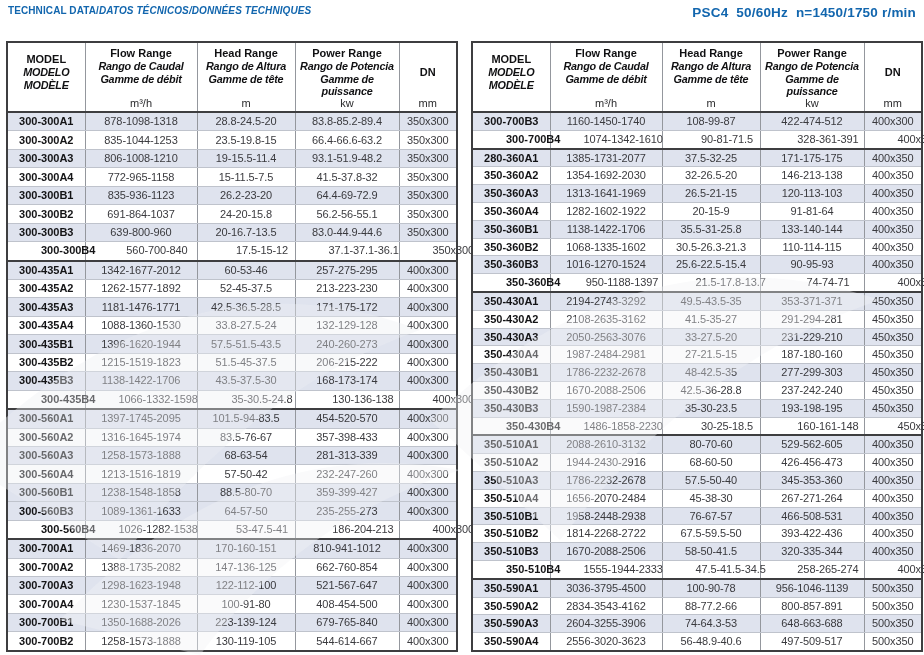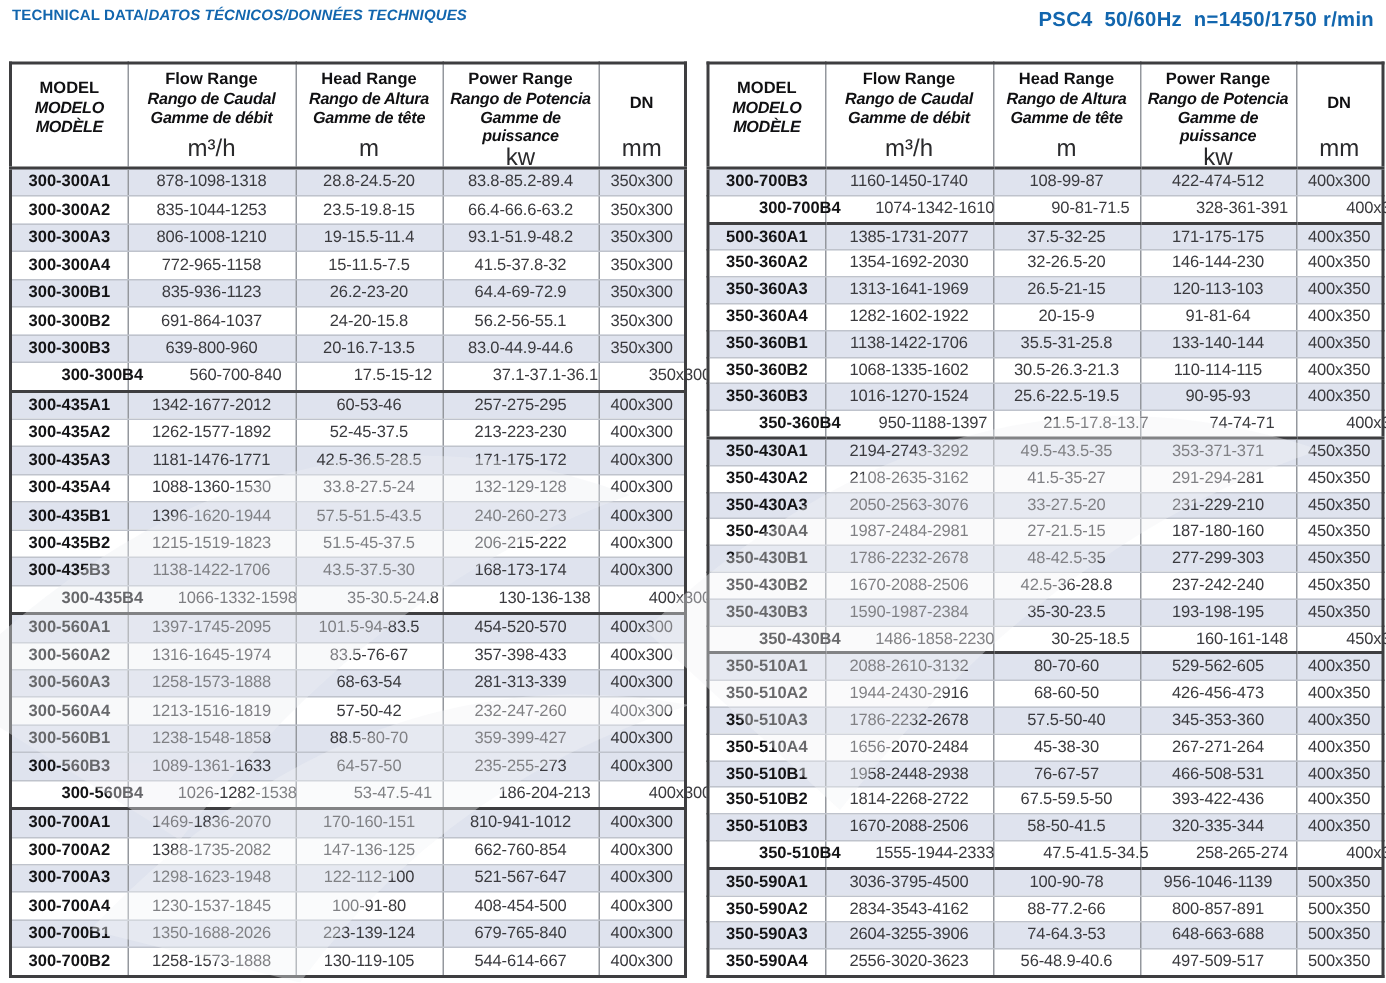--- a/index.html
+++ b/index.html
@@ -48,21 +48,21 @@
     padding:4px 1px 2px 1px;
     height:62px;
   }
   .hwrap{
     display:flex;flex-direction:column;justify-content:space-between;
     height:62px;text-align:center;
   }
   .h-labels{display:flex;flex-direction:column;gap:1px;}
   .h-en{font-weight:bold;font-size:11px;color:#101012;}
   .h-it{font-weight:bold;font-style:italic;font-size:10.8px;color:#101012;letter-spacing:-0.2px;}
-  .h-unit{font-size:16px;font-weight:normal;color:#2a2a2c;min-height:12px;}
+  .h-unit{font-size:11px;font-weight:normal;color:#2a2a2c;min-height:12px;}
   .h-center .h-labels{justify-content:center;flex:1;}
   tbody td{
     border-left:1px solid #94979d;
     border-right:1px solid #94979d;
     border-top:1px solid #bfc3cc;
     border-bottom:1px solid #bfc3cc;
     font-size:11px;
     color:#3a3a3e;
     text-align:center;
     padding:0 1px;
@@ -426,31 +426,31 @@
           <td>400x300</td>
         </tr>
         <tr class="group-end">
           <td class="model">300-700B4</td>
           <td>1074-1342-1610</td>
           <td>90-81-71.5</td>
           <td>328-361-391</td>
           <td>400x300</td>
         </tr>
         <tr class="shaded">
-          <td class="model">500-360A1</td>
+          <td class="model">280-360A1</td>
           <td>1385-1731-2077</td>
           <td>37.5-32-25</td>
           <td>171-175-175</td>
           <td>400x350</td>
         </tr>
         <tr>
           <td class="model">350-360A2</td>
           <td>1354-1692-2030</td>
           <td>32-26.5-20</td>
-          <td>146-144-230</td>
+          <td>146-213-138</td>
           <td>400x350</td>
         </tr>
         <tr class="shaded">
           <td class="model">350-360A3</td>
           <td>1313-1641-1969</td>
           <td>26.5-21-15</td>
           <td>120-113-103</td>
           <td>400x350</td>
         </tr>
         <tr>
@@ -470,21 +470,21 @@
         <tr>
           <td class="model">350-360B2</td>
           <td>1068-1335-1602</td>
           <td>30.5-26.3-21.3</td>
           <td>110-114-115</td>
           <td>400x350</td>
         </tr>
         <tr class="shaded">
           <td class="model">350-360B3</td>
           <td>1016-1270-1524</td>
-          <td>25.6-22.5-19.5</td>
+          <td>25.6-22.5-15.4</td>
           <td>90-95-93</td>
           <td>400x350</td>
         </tr>
         <tr class="group-end">
           <td class="model">350-360B4</td>
           <td>950-1188-1397</td>
           <td>21.5-17.8-13.7</td>
           <td>74-74-71</td>
           <td>400x350</td>
         </tr>

